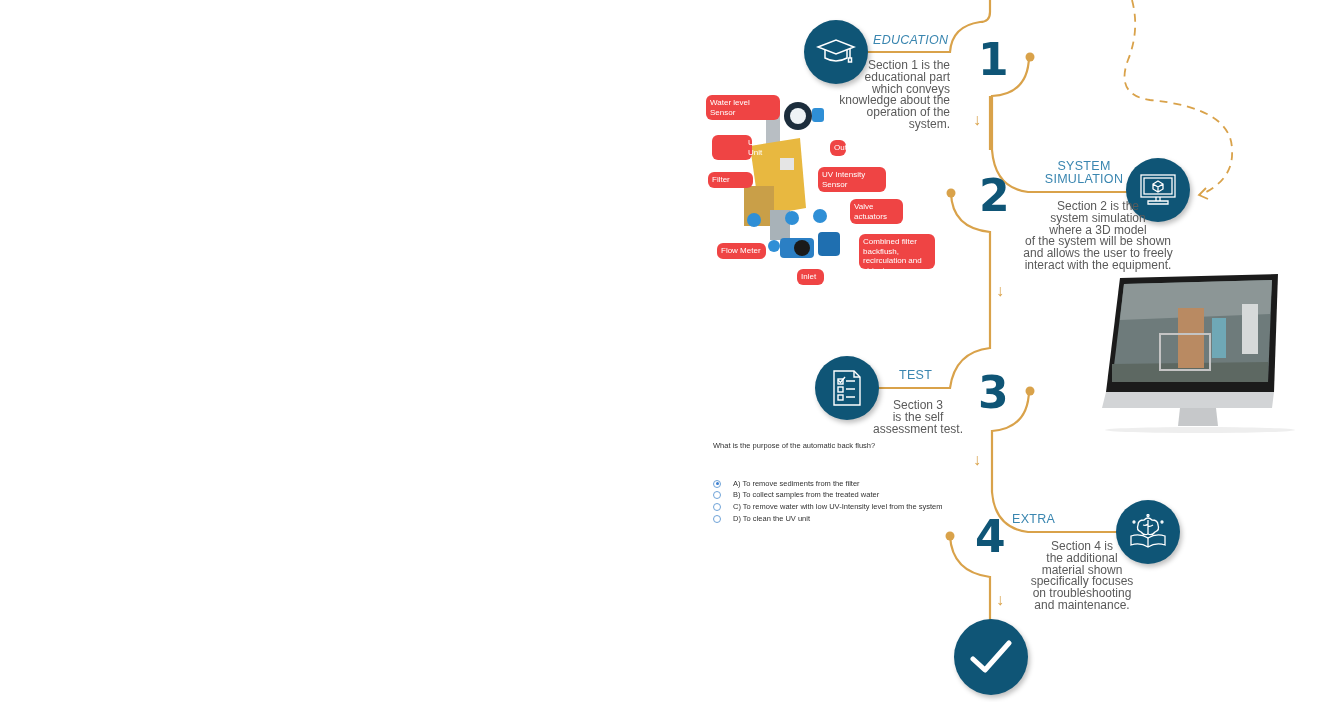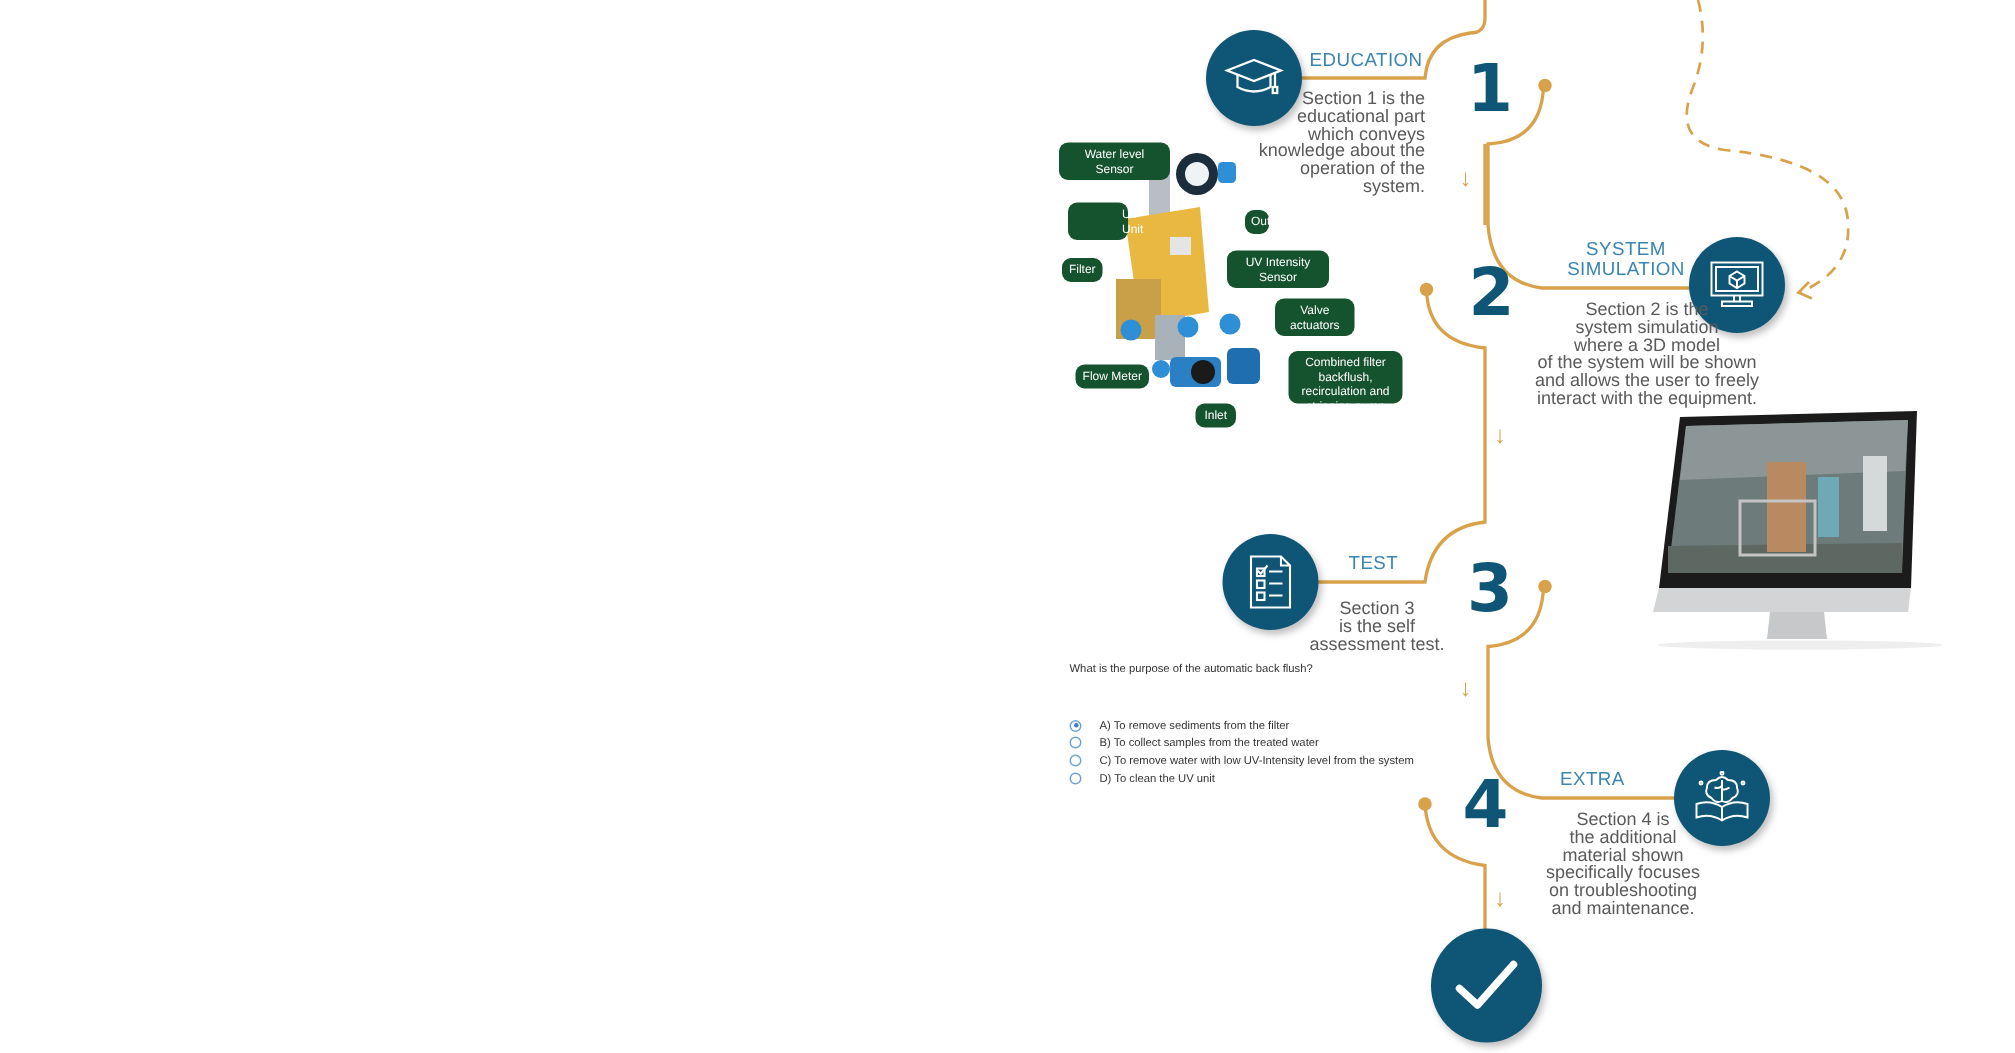--- a/index.html
+++ b/index.html
@@ -4,21 +4,21 @@
 <style>
   html,body{margin:0;padding:0;background:#ffffff;}
   body{width:1343px;height:702px;position:relative;overflow:hidden;font-family:"Liberation Sans",sans-serif;}
   .abs{position:absolute;}
   svg.flow{position:absolute;left:0;top:0;}
   .circle{position:absolute;border-radius:50%;background:#0f5576;box-shadow:2px 3px 5px rgba(0,0,0,0.25);display:flex;align-items:center;justify-content:center;}
   .sec-title{position:absolute;color:#3a86b0;font-size:12.5px;letter-spacing:0.3px;text-align:center;line-height:13px;}
   .sec-desc{position:absolute;color:#5a5a5a;font-size:12px;line-height:11.8px;}
   .num{position:absolute;color:#0f5576;font-weight:bold;font-size:44px;font-family:"DejaVu Sans",sans-serif;line-height:44px;}
   .arrow{position:absolute;color:#d9a24a;font-size:16px;line-height:16px;}
-  .label{position:absolute;background:#14532d;color:#ffffff;font-size:8px;border-radius:6px;text-align:center;line-height:9.5px;padding:3px 4px;box-sizing:border-box;}
+  .label{position:absolute;background:#ef4444;color:#ffffff;font-size:8px;border-radius:6px;line-height:9.5px;padding:3px 4px;box-sizing:border-box;}
   .quiz-q{position:absolute;left:713px;top:441px;font-size:7.5px;color:#333;}
   .opt{position:absolute;left:713px;font-size:7.5px;color:#333;display:flex;align-items:center;}
   .radio{width:6px;height:6px;border:1px solid #6fa3d8;border-radius:50%;margin-right:12px;position:relative;}
   .radio.on::after{content:"";position:absolute;left:1.5px;top:1.5px;width:3px;height:3px;border-radius:50%;background:#3c7fd0;}
 </style>
 </head>
 <body>
 
 <svg class="flow" width="1343" height="702">
   <g fill="none" stroke="#d9a24a" stroke-width="2.2">
@@ -52,21 +52,21 @@
 <div class="circle" style="left:804px;top:20px;width:64px;height:64px;">
   <svg width="40" height="32" viewBox="0 0 40 32">
     <g fill="none" stroke="#fff" stroke-width="1.5">
       <path d="M2 11 L20 4 L38 11 L20 18 Z"></path>
       <path d="M9 14 V22 Q20 28 31 22 V14"></path>
       <path d="M34 12 V22"></path>
         <rect x="32.5" y="22" width="3" height="4"></rect>
     </g>
   </svg>
 </div>
-<div class="sec-title" style="left:873px;top:34px;">EDUCATION</div>
+<div class="sec-title" style="left:873px;top:34px;font-style:italic;">EDUCATION</div>
 <div class="sec-desc" style="left:826px;top:60px;width:124px;text-align:right;">
   <div>Section 1 is the</div>
   <div>educational part</div>
   <div>which conveys</div>
   <div>knowledge about the</div>
   <div>operation of the system.</div>
 </div>
 <div class="num" style="left:978px;top:38px;">1</div>
 
 <div class="num" style="left:979px;top:174px;">2</div>
@@ -108,21 +108,21 @@
     <circle cx="34" cy="148" r="6" fill="#2f8fd6"></circle>
       <circle cx="80" cy="118" r="7" fill="#2f8fd6"></circle>
     <rect x="40" y="140" width="34" height="20" rx="4" fill="#2b7fc4"></rect>
     <circle cx="62" cy="150" r="8" fill="#1a1a1a"></circle>
     <rect x="78" y="134" width="22" height="24" rx="4" fill="#1f6fb0"></rect>
   </svg>
 </div>
 <div class="label" style="left:706px;top:95px;width:74px;">Water level Sensor</div>
 <div class="label" style="left:712px;top:135px;width:37px;padding-left:36px;">UV Unit</div>
 <div class="label" style="left:830px;top:140px;width:16px;">Outlet</div>
-<div class="label" style="left:708px;top:172px;width:27px;">Filter</div>
+<div class="label" style="left:708px;top:172px;width:45px;">Filter</div>
 <div class="label" style="left:818px;top:167px;width:68px;">UV Intensity Sensor</div>
 <div class="label" style="left:850px;top:199px;width:53px;">Valve actuators</div>
 <div class="label" style="left:717px;top:243px;width:49px;">Flow Meter</div>
 <div class="label" style="left:859px;top:234px;width:76px;height:35px;">Combined filter backflush, recirculation and stripping pump</div>
 <div class="label" style="left:797px;top:269px;width:27px;">Inlet</div>
 
 <div class="abs" style="left:1100px;top:274px;width:205px;height:160px;">
   <svg width="205" height="160" viewBox="0 0 205 160">
     <ellipse cx="100" cy="156" rx="95" ry="3" fill="#eeeeee"></ellipse>
     <path d="M20 4 L178 0 L174 118 L6 118 Z" fill="#1b1b1b"></path>
@@ -171,21 +171,21 @@
 <div class="opt" style="top:502px;">
   <span class="radio"></span>
   <span>C) To remove water with low UV-Intensity level from the system</span>
 </div>
 <div class="opt" style="top:514px;">
   <span class="radio"></span>
   <span>D) To clean the UV unit</span>
 </div>
 
 <div class="num" style="left:975px;top:515px;">4</div>
-<div class="sec-title" style="left:1012px;top:513px;margin-left:28px;">EXTRA</div>
+<div class="sec-title" style="left:1012px;top:513px;">EXTRA</div>
 <div class="circle" style="left:1116px;top:500px;width:64px;height:64px;">
   <svg width="40" height="36" viewBox="0 0 40 36">
     <g fill="none" stroke="#fff" stroke-width="1.3">
       <path d="M13 18 Q8 16 10 11 Q10 6 16 6 Q20 2 24 6 Q30 6 30 11 Q32 16 27 18 Q24 22 20 20 Q16 22 13 18 Z"></path>
       <path d="M20 6 V20 M15 11 Q18 12 20 10 M25 11 Q22 13 20 12"></path>
       <path d="M3 22 Q12 19 20 24 Q28 19 37 22 V31 Q28 28 20 33 Q12 28 3 31 Z"></path>
       <path d="M20 24 V33"></path>
       <circle cx="20" cy="1.5" r="1"></circle>
         <circle cx="6" cy="8" r="1"></circle>
         <circle cx="34" cy="8" r="1"></circle>

